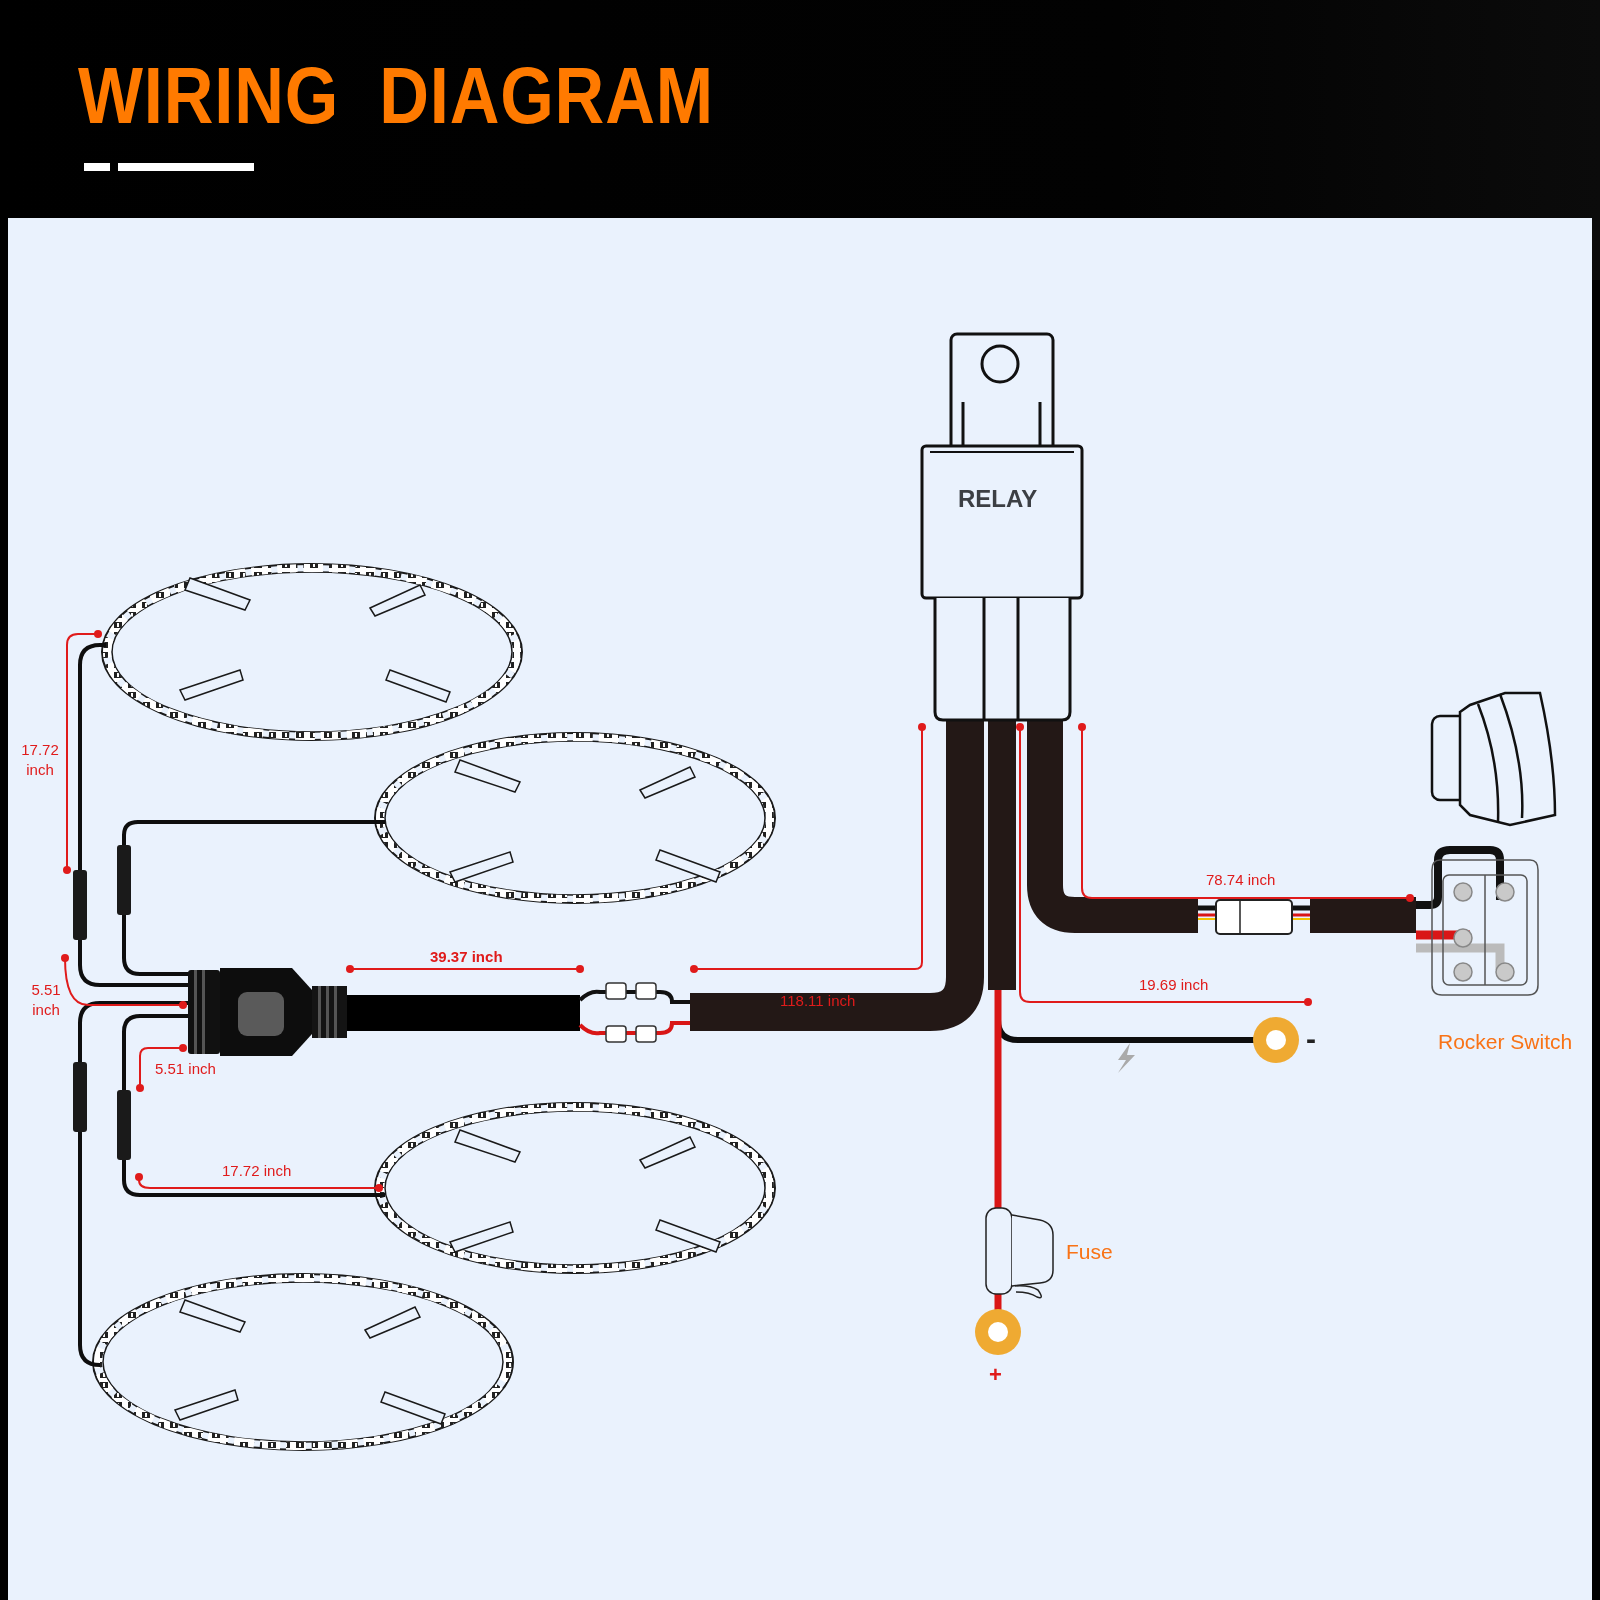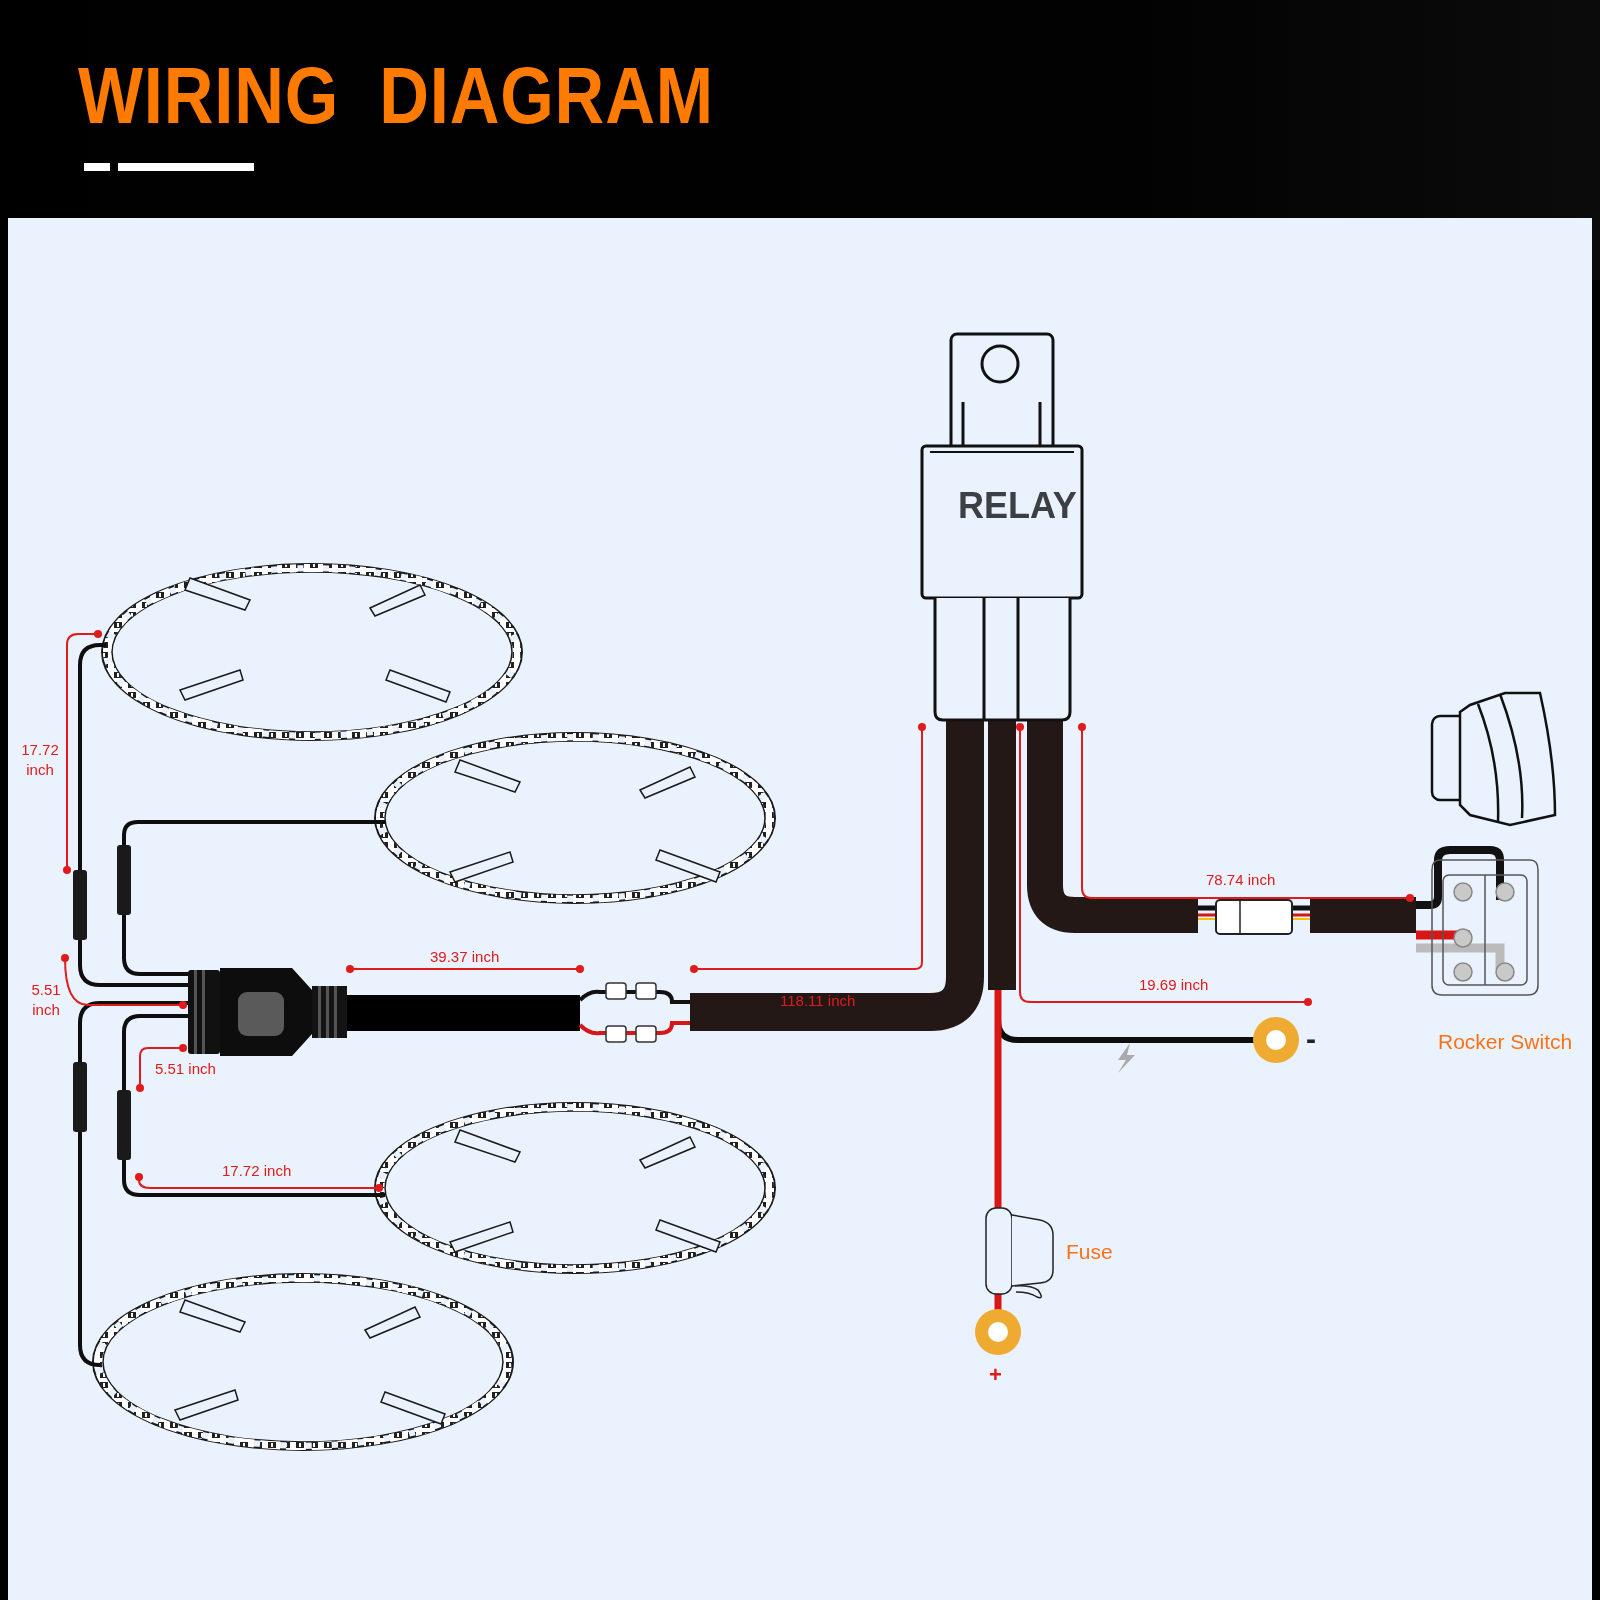--- a/index.html
+++ b/index.html
@@ -6,21 +6,21 @@
   body{width:1600px;height:1600px;background:#000;position:relative;overflow:hidden;font-family:"Liberation Sans",sans-serif;}
   .header{position:absolute;left:0;top:0;width:1600px;height:280px;background:linear-gradient(90deg,#000 0%,#020202 70%,#0b0b0b 100%);}
   .title{position:absolute;left:78px;top:56px;color:#ff7a00;font-family:"Liberation Sans",sans-serif;font-weight:bold;font-size:80px;letter-spacing:1px;transform:scaleX(0.86);transform-origin:left top;line-height:1;white-space:pre;}
   .bar1{position:absolute;left:84px;top:163px;width:26px;height:8px;background:#fff;}
   .bar2{position:absolute;left:118px;top:163px;width:136px;height:8px;background:#fff;}
   .panel{position:absolute;left:8px;top:218px;width:1584px;height:1382px;background:#eaf2fd;}
   svg{position:absolute;left:0;top:0;}
   .lbl{position:absolute;color:#e01b1b;font-size:15px;white-space:nowrap;}
   .lbl2{position:absolute;color:#e01b1b;font-size:15px;line-height:20px;text-align:center;}
   .blk{position:absolute;color:#f97316;font-size:21px;white-space:nowrap;}
-  .relay-text{position:absolute;left:958px;top:485px;font-size:36px;font-weight:bold;color:#3c3f44;font-family:"Liberation Sans",sans-serif;}
+  .relay-text{position:absolute;left:958px;top:485px;font-size:24px;font-weight:bold;color:#3c3f44;font-family:"Liberation Sans",sans-serif;}
   .sign{position:absolute;font-weight:bold;}
 </style>
 </head>
 <body>
 
 <div class="header">
   <div class="title">WIRING  DIAGRAM</div>
   <div class="bar1"></div>
   <div class="bar2"></div>
 </div>
@@ -225,21 +225,21 @@
 <div class="lbl2" style="left:14px;top:740px;width:52px;text-align:center;">
   <div>17.72</div>
   <div>inch</div>
 </div>
 <div class="lbl2" style="left:20px;top:980px;width:52px;">
   <div>5.51</div>
   <div>inch</div>
 </div>
 <div class="lbl" style="left:155px;top:1060px;">5.51 inch</div>
 <div class="lbl" style="left:222px;top:1162px;">17.72 inch</div>
-<div class="lbl" style="left:430px;top:948px;">39.37 inch</div>
+<div class="lbl" style="left:430px;top:948px;font-weight:bold;">39.37 inch</div>
 <div class="lbl" style="left:780px;top:992px;">118.11 inch</div>
 <div class="lbl" style="left:1206px;top:871px;">78.74 inch</div>
 <div class="lbl" style="left:1103px;top:976px;margin-left:36px;">19.69 inch</div>
 
 <div class="blk" style="left:1438px;top:1030px;">Rocker Switch</div>
 <div class="blk" style="left:1066px;top:1240px;">Fuse</div>
 <div class="sign" style="left:1306px;top:1022px;font-size:30px;color:#222;">-</div>
 <div class="sign" style="left:989px;top:1362px;font-size:22px;color:#e01b1b;">+</div>
 
 </body></html>

